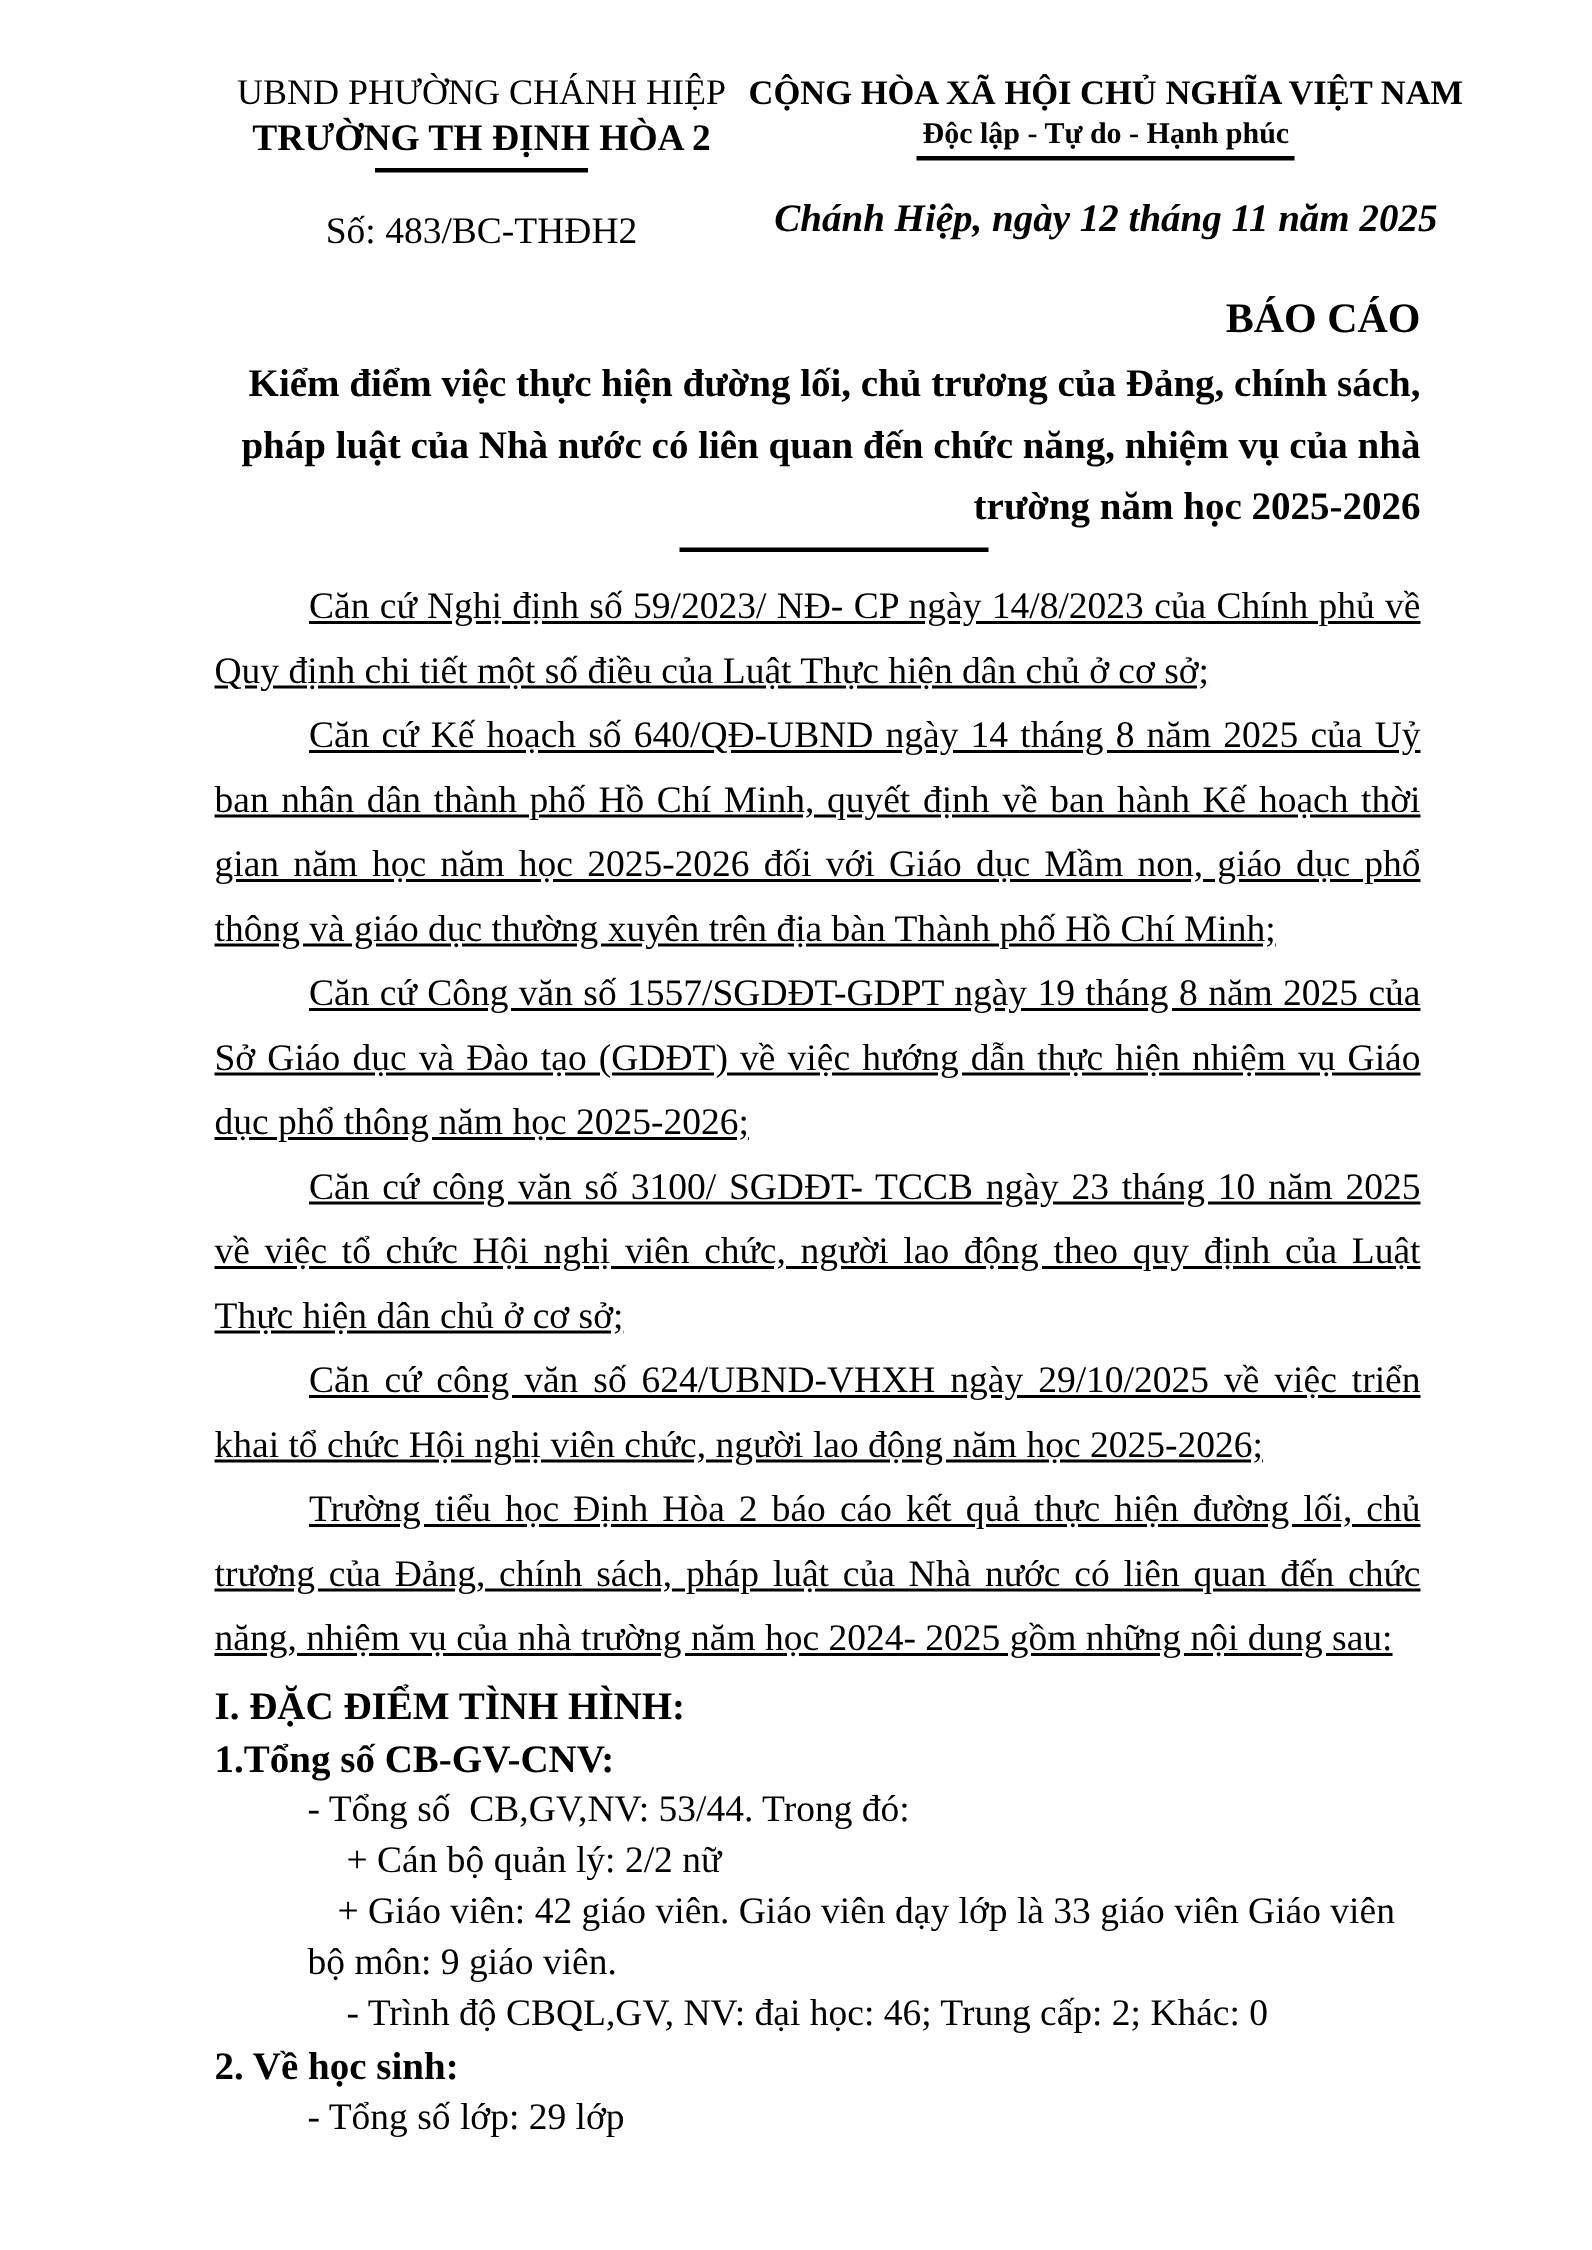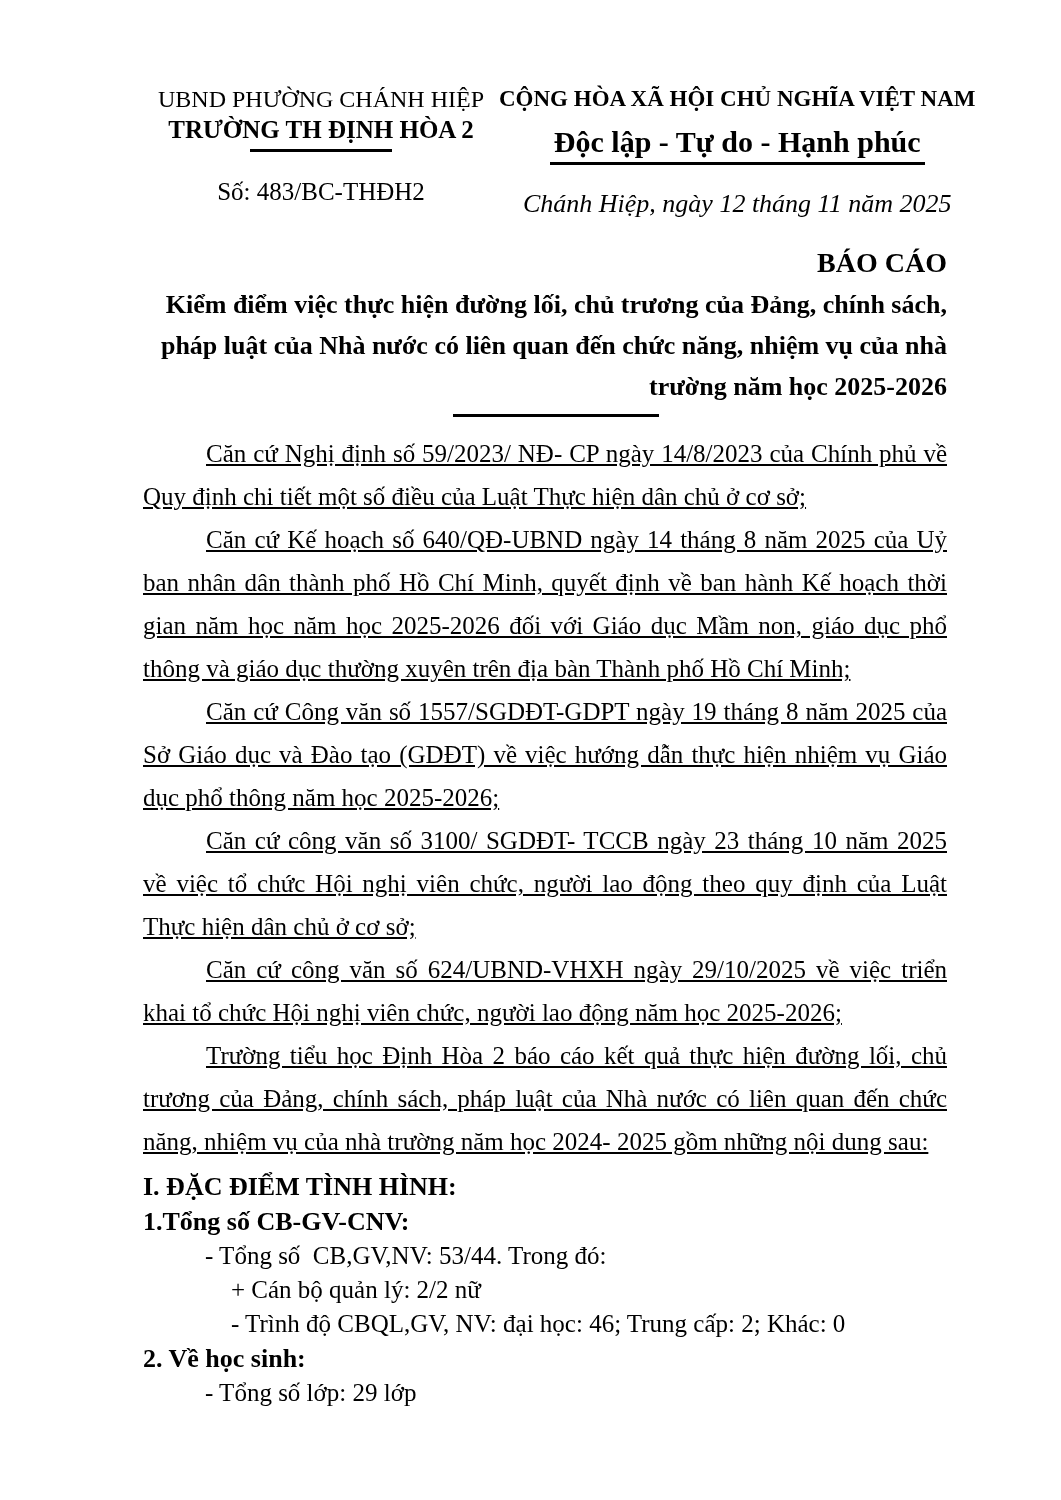--- a/index.html
+++ b/index.html
@@ -4,44 +4,44 @@
 <style>
   * { box-sizing: border-box; }
   html, body { margin: 0; padding: 0; background: #ffffff; }
   .page {
     position: relative;
     width: 1018px;
     height: 1500px;
     background: #ffffff;
     color: #000000;
     font-family: "Liberation Serif", "DejaVu Serif", serif;
-    padding: 84px 71px 0 143px;
+    padding: 47px 71px 0 143px;
     overflow: hidden;
   }
 
   
   .header { display: flex; align-items: flex-start; }
   .header-left  { width: 356px; text-align: center; flex-shrink: 0; }
   .header-right { flex: 1; text-align: center; }
 
   .org-parent { font-size: 24px; line-height: 1.25; white-space: nowrap; }
   .org-name   { font-size: 25px; font-weight: bold; line-height: 1.25; white-space: nowrap; }
   .org-underline { width: 142px; height: 3px; background: #000; margin: 4px auto 0; }
   .doc-number { font-size: 25px; margin-top: 26px; }
 
   .country { font-size: 23px; font-weight: bold; line-height: 1.3; white-space: nowrap; }
   .motto {
     display: inline-block;
-    font-size: 30px; font-weight: bold;
+    font-size: 20px; font-weight: bold;
     border-bottom: 3px solid #000;
     padding: 0 4px 3px;
-    margin-top: 11px;
+    margin-top: 1px;
     white-space: nowrap;
   }
-  .place-date { font-size: 26px; font-style: italic; margin-top: 24px; white-space: nowrap; }
+  .place-date { font-size: 26px; font-style: italic; margin-top: 24px; white-space: nowrap; font-weight: bold; }
 
   
   .title-block { text-align: right; margin-top: 26px; }
   .report-title { font-size: 28px; font-weight: bold; line-height: 1.3; }
   .report-subtitle { font-size: 26px; font-weight: bold; line-height: 41px; margin-top: 3px; }
   .title-rule { width: 206px; height: 3px; background: #000; margin: 7px auto 0 34px; margin-left: auto; margin-right: auto; transform: translateX(11px); }
 
   
   .body-paragraphs { margin-top: 15px; text-decoration: underline; }
   .body-paragraphs p {
@@ -96,18 +96,19 @@
     <p>Căn cứ công văn số 3100/ SGDĐT- TCCB ngày 23 tháng 10 năm 2025 về việc tổ chức Hội nghị viên chức, người lao động theo quy định của Luật Thực hiện dân chủ ở cơ sở;</p>
     <p>Căn cứ công văn số 624/UBND-VHXH ngày 29/10/2025 về việc triển khai tổ chức Hội nghị viên chức, người lao động năm học 2025-2026;</p>
     <p>Trường tiểu học Định Hòa 2 báo cáo kết quả thực hiện đường lối, chủ trương của Đảng, chính sách, pháp luật của Nhà nước có liên quan đến chức năng, nhiệm vụ của nhà trường năm học 2024- 2025 gồm những nội dung sau:</p>
   </div>
 
   <div class="section">
     <div class="sec-heading">I. ĐẶC ĐIỂM TÌNH HÌNH:</div>
     <div class="sec-subheading">1.Tổng số CB-GV-CNV:</div>
     <div class="item ind-a">- Tổng số  CB,GV,NV: 53/44. Trong đó:</div>
     <div class="item ind-b">+ Cán bộ quản lý: 2/2 nữ</div>
+    <div class="item ind-c">+ Giáo viên: 42 giáo viên. Giáo viên dạy lớp là 33 giáo viên Giáo viên bộ môn: 9 giáo viên.</div>
     <div class="item ind-d">- Trình độ CBQL,GV, NV: đại học: 46; Trung cấp: 2; Khác: 0</div>
     <div class="sec-subheading">2. Về học sinh:</div>
     <div class="item ind-a">- Tổng số lớp: 29 lớp</div>
   </div>
 
 </div>
 
 </body></html>

